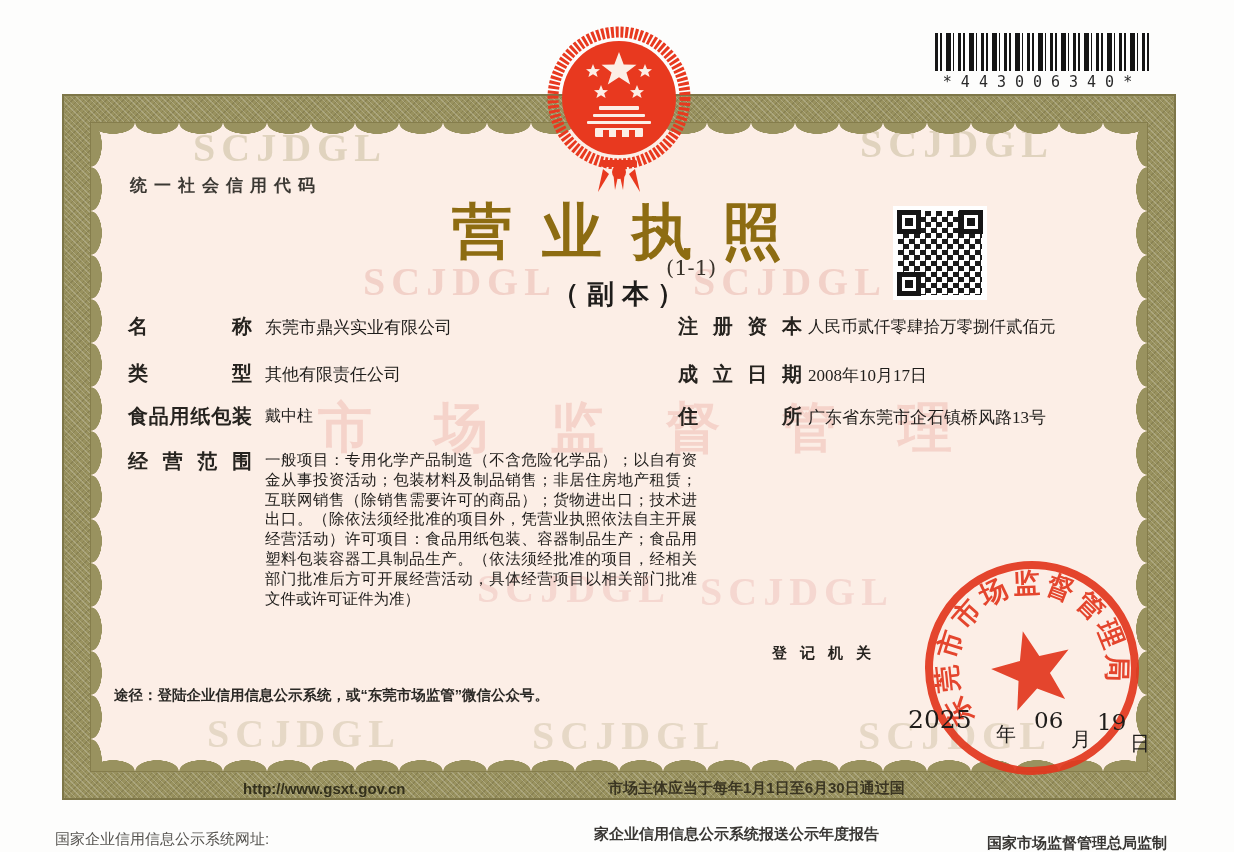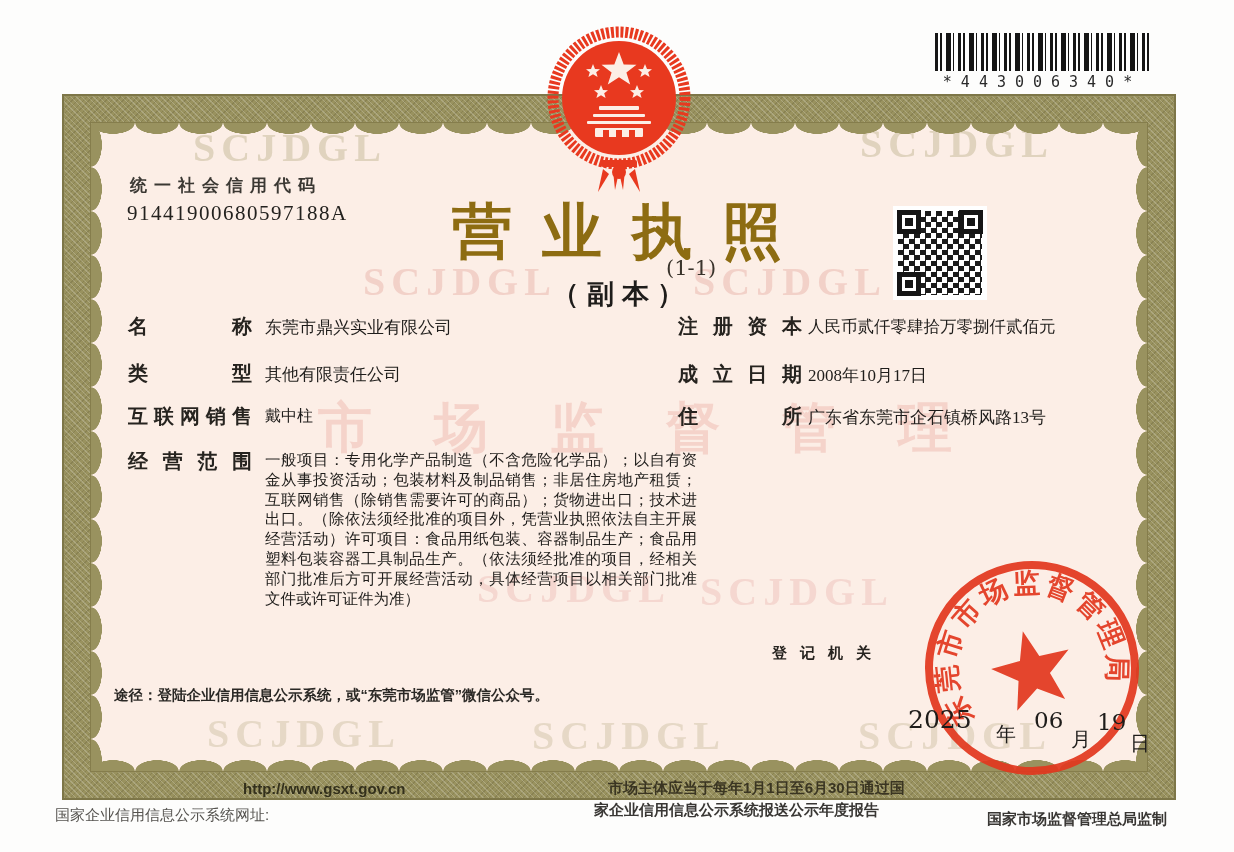--- a/index.html
+++ b/index.html
@@ -90,21 +90,21 @@
   .seal{position:absolute;left:916px;top:552px;z-index:5;transform:rotate(-14deg);opacity:.92;}
 
   
   .emblem{position:absolute;left:543px;top:22px;z-index:4;}
 
   
   .border-url{position:absolute;left:243px;top:780px;z-index:3;font-size:15px;font-weight:bold;
     color:#33301c;}
   .border-note{position:absolute;left:608px;top:779px;z-index:3;font-size:15px;font-weight:bold;
     color:#3a3522;}
-  .foot{position:absolute;z-index:3;font-size:15px;color:#393734;}
+  .foot{position:absolute;z-index:3;font-size:15px;color:#393734;margin-top:24px;}
   .foot-left{left:55px;top:806px;color:#55534f;}
   .foot-center{left:594px;top:801px;font-weight:600;}
   .foot-right{left:987px;top:810px;font-weight:600;}
 </style>
 </head>
 <body>
 
 <div class="page">
 
   <div class="frame">
@@ -152,41 +152,40 @@
     <g fill="#e8391f">
       <rect x="58" y="138" width="36" height="7" rx="2"></rect>
       <path d="M60 147 L55 170 L66 152 Z"></path>
       <path d="M92 147 L97 170 L86 152 Z"></path>
       <path d="M70 148 L72 168 L76 150 L80 168 L82 148 Z"></path>
       <circle cx="76" cy="150" r="7"></circle>
     </g>
   </svg>
 
   <div class="credit-label">统一社会信用代码</div>
-  <div class="credit-code">91441900680597188A</div>
 
   <div class="doc-title">营业执照</div>
   <div class="copy-index">(1-1)</div>
   <div class="doc-subtitle">（副本）</div>
 
   <div class="qr">
     <div class="dots">
       <div class="finder f-tl"></div>
       <div class="finder f-tr"></div>
       <div class="finder f-bl"></div>
     </div>
   </div>
 
   <div class="flabel" style="left:128px;top:313px;">名称</div>
   <div class="fvalue" style="left:265px;top:316px;">东莞市鼎兴实业有限公司</div>
 
   <div class="flabel" style="left:128px;top:360px;">类型</div>
   <div class="fvalue" style="left:265px;top:363px;">其他有限责任公司</div>
 
-  <div class="flabel" style="left:128px;top:403px;">互联网销售</div>
+  <div class="flabel" style="left:128px;top:403px;">食品用纸包装</div>
   <div class="fvalue" style="left:265px;top:406px;font-size:16px;">戴中柱</div>
 
   <div class="flabel" style="left:128px;top:448px;">经营范围</div>
   <div class="fvalue scope-value" style="left:265px;top:450px;">一般项目：专用化学产品制造（不含危险化学品）；以自有资金从事投资活动；包装材料及制品销售；非居住房地产租赁；互联网销售（除销售需要许可的商品）；货物进出口；技术进出口。（除依法须经批准的项目外，凭营业执照依法自主开展经营活动）许可项目：食品用纸包装、容器制品生产；食品用塑料包装容器工具制品生产。（依法须经批准的项目，经相关部门批准后方可开展经营活动，具体经营项目以相关部门批准文件或许可证件为准）</div>
 
   <div class="flabel" style="left:678px;top:313px;">注册资本</div>
   <div class="fvalue" style="left:808px;top:316px;font-size:16.5px;">人民币贰仟零肆拾万零捌仟贰佰元</div>
 
   <div class="flabel" style="left:678px;top:361px;">成立日期</div>
   <div class="fvalue" style="left:808px;top:364px;">2008年10月17日</div>

